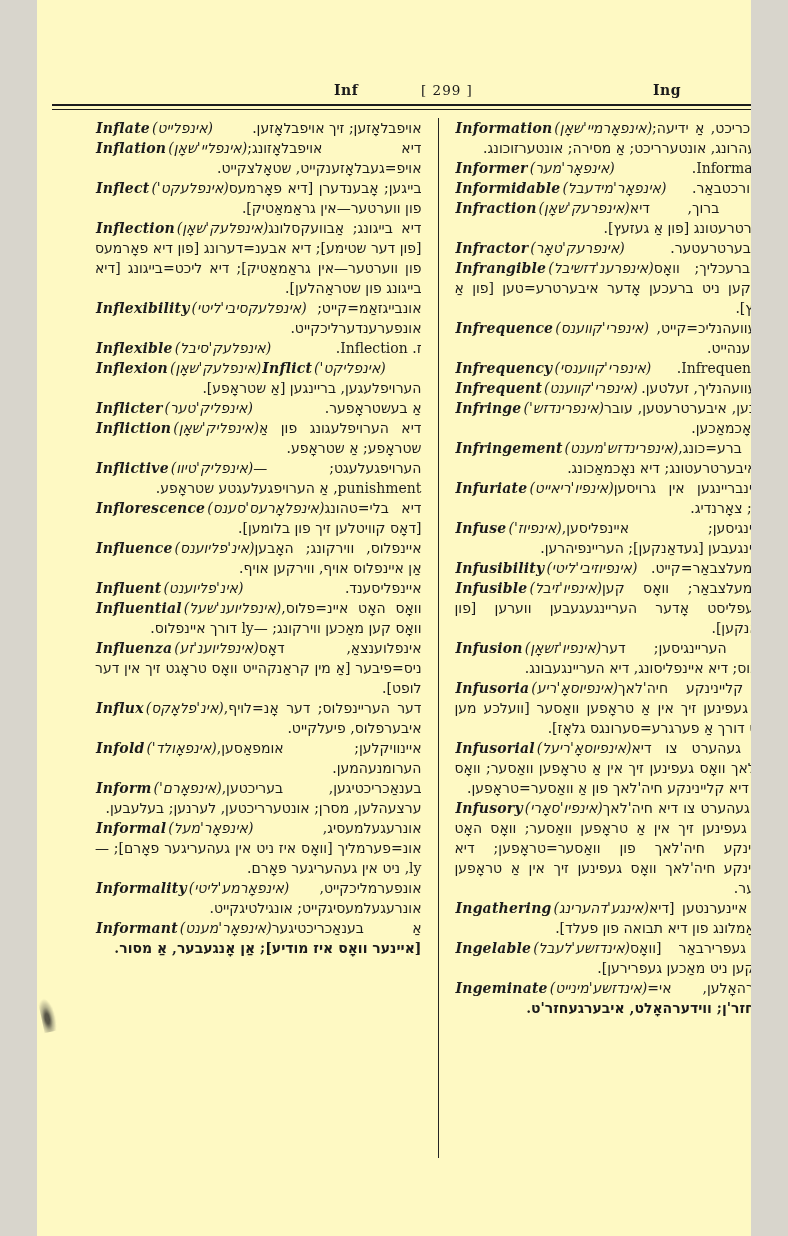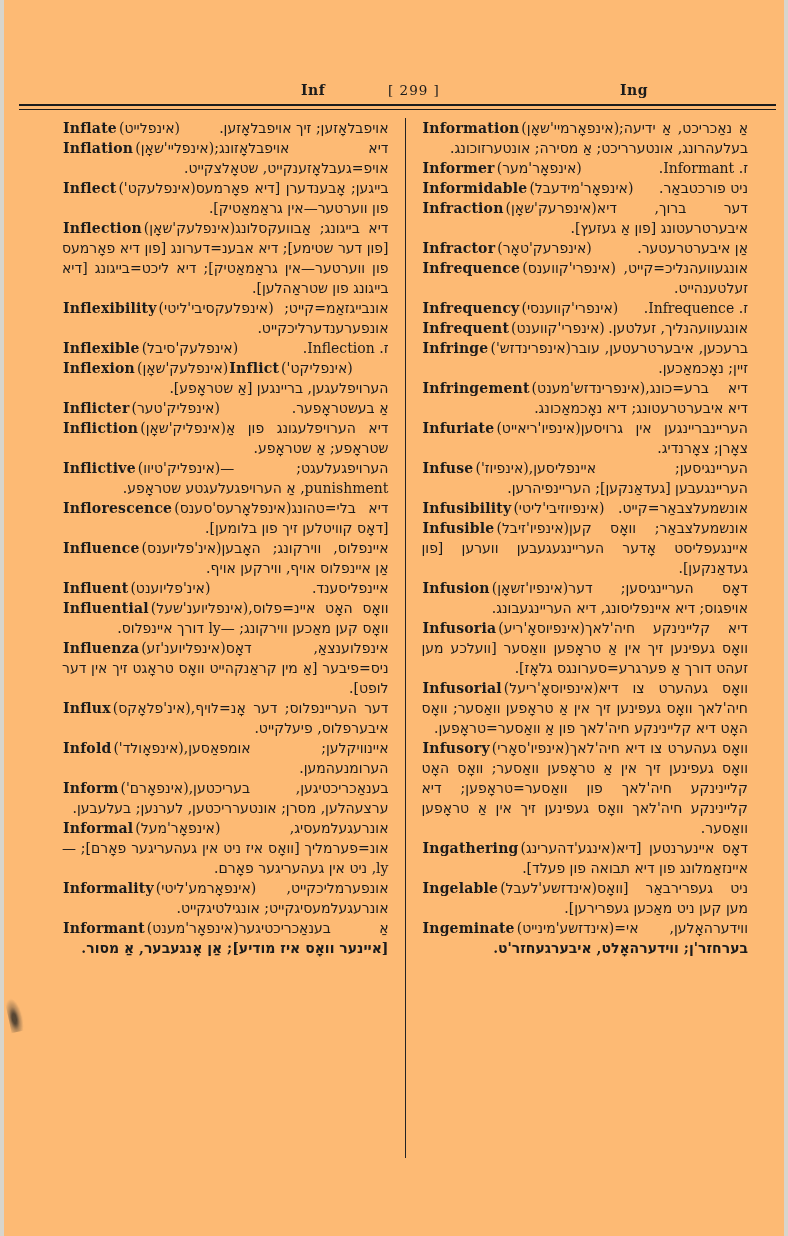--- a/index.html
+++ b/index.html
@@ -1,20 +1,20 @@
 <!DOCTYPE html>
 <html lang="yi"><head>
 <meta charset="utf-8">
 <style>
   html,body{margin:0;padding:0;background:#d8d5cc;}
   .page{
     position:relative;
-    width:780px;height:1236px;
+    width:714px;height:1236px;
     margin:0 auto;
-    background:#fdba74;
+    background:#fef9c3;
     color:#1b1b1b;
     font-family:"DejaVu Serif","DejaVu Sans",serif;
     overflow:hidden;
     box-sizing:border-box;
   }
   .header{position:absolute;top:82px;left:0;width:788px;height:20px;}
   .guide{position:absolute;font-weight:700;font-size:14px;letter-spacing:.5px;}
   .guide.left{left:297px;}
   .guide.right{left:616px;}
   .pageno{position:absolute;left:384px;font-size:13.5px;letter-spacing:1px;}
@@ -27,21 +27,21 @@
     display:flex;gap:16px;overflow:hidden;
   }
   .col{width:335px;overflow:hidden;}
   .divider{width:1px;background:#242424;height:1040px;flex:0 0 1px;}
   .entry{
     margin:0;padding:0;
     direction:rtl;
     text-align:justify;
     font-size:14px;line-height:20px;
   }
-  .hw{float:left;direction:ltr;unicode-bidi:isolate;padding-left:1px;}
+  .hw{float:left;direction:ltr;unicode-bidi:isolate;padding-left:1px;font-style:italic;}
   .hw-word{font-weight:700;font-size:14px;letter-spacing:.2px;}
   .hw-translit{direction:rtl;unicode-bidi:isolate;margin-left:2px;}
   .def{unicode-bidi:plaintext;}
   .def-bold{font-weight:700;}
   .smudge{
     position:absolute;left:4px;top:998px;width:14px;height:34px;
     background:radial-gradient(ellipse at 40% 60%, rgba(30,30,30,.75) 0 18%, rgba(40,40,40,.35) 40%, rgba(60,60,60,0) 70%);
     transform:rotate(-12deg);
     filter:blur(.4px);
   }
@@ -111,20 +111,21 @@
   <p class="entry"><span class="hw"><span class="hw-word">Information</span><span class="hw-translit">(אינפאָרמיי'שאָן)</span></span><span class="def">אַ נאַכריכט, אַ ידיעה; בעלעהרונג, אונטערריכט; אַ מסירה; אונטערזוכונג.</span></p>
 
   <p class="entry"><span class="hw"><span class="hw-word">Informer</span><span class="hw-translit">(אינפאָר'מער)</span></span><span class="def">ז. Informant.</span></p>
 
   <p class="entry"><span class="hw"><span class="hw-word">Informidable</span><span class="hw-translit">(אינפאָר'מידעבל)</span></span><span class="def">ניט פורכטבאַר.</span></p>
 
   <p class="entry"><span class="hw"><span class="hw-word">Infraction</span><span class="hw-translit">(אינפרעק'שאָן)</span></span><span class="def">דער ברוך, דיא איבערטרעטונג [פון אַ געזעץ].</span></p>
 
   <p class="entry"><span class="hw"><span class="hw-word">Infractor</span><span class="hw-translit">(אינפרעק'טאָר)</span></span><span class="def">אַן איבערטרעטער.</span></p>
 
+  <p class="entry"><span class="hw"><span class="hw-word">Infrangible</span><span class="hw-translit">(אינפרענ'דזשיבל)</span></span><span class="def">אונצוברעכליך; וואָס מען קען ניט ברעכען אָדער איבערטרע=טען [פון אַ געזעץ].</span></p>
 
   <p class="entry"><span class="hw"><span class="hw-word">Infrequence</span><span class="hw-translit">(אינפרי'קווענס)</span></span><span class="def">אונגעוועהנליכ=קייט, זעלטענהייט.</span></p>
 
   <p class="entry"><span class="hw"><span class="hw-word">Infrequency</span><span class="hw-translit">(אינפרי'קווענסי)</span></span><span class="def">ז. Infrequence.</span></p>
 
   <p class="entry"><span class="hw"><span class="hw-word">Infrequent</span><span class="hw-translit">(אינפרי'קווענט)</span></span><span class="def">אונגעוועהנליך, זעלטען.</span></p>
 
   <p class="entry"><span class="hw"><span class="hw-word">Infringe</span><span class="hw-translit">(אינפרינדזש')</span></span><span class="def">ברעכען, איבערטרעטען, עובר זיין; נאָכמאַכען.</span></p>
 
   <p class="entry"><span class="hw"><span class="hw-word">Infringement</span><span class="hw-translit">(אינפרינדזש'מענט)</span></span><span class="def">דיא ברע=כונג, דיא איבערטרעטונג; דיא נאָכמאַכונג.</span></p>

